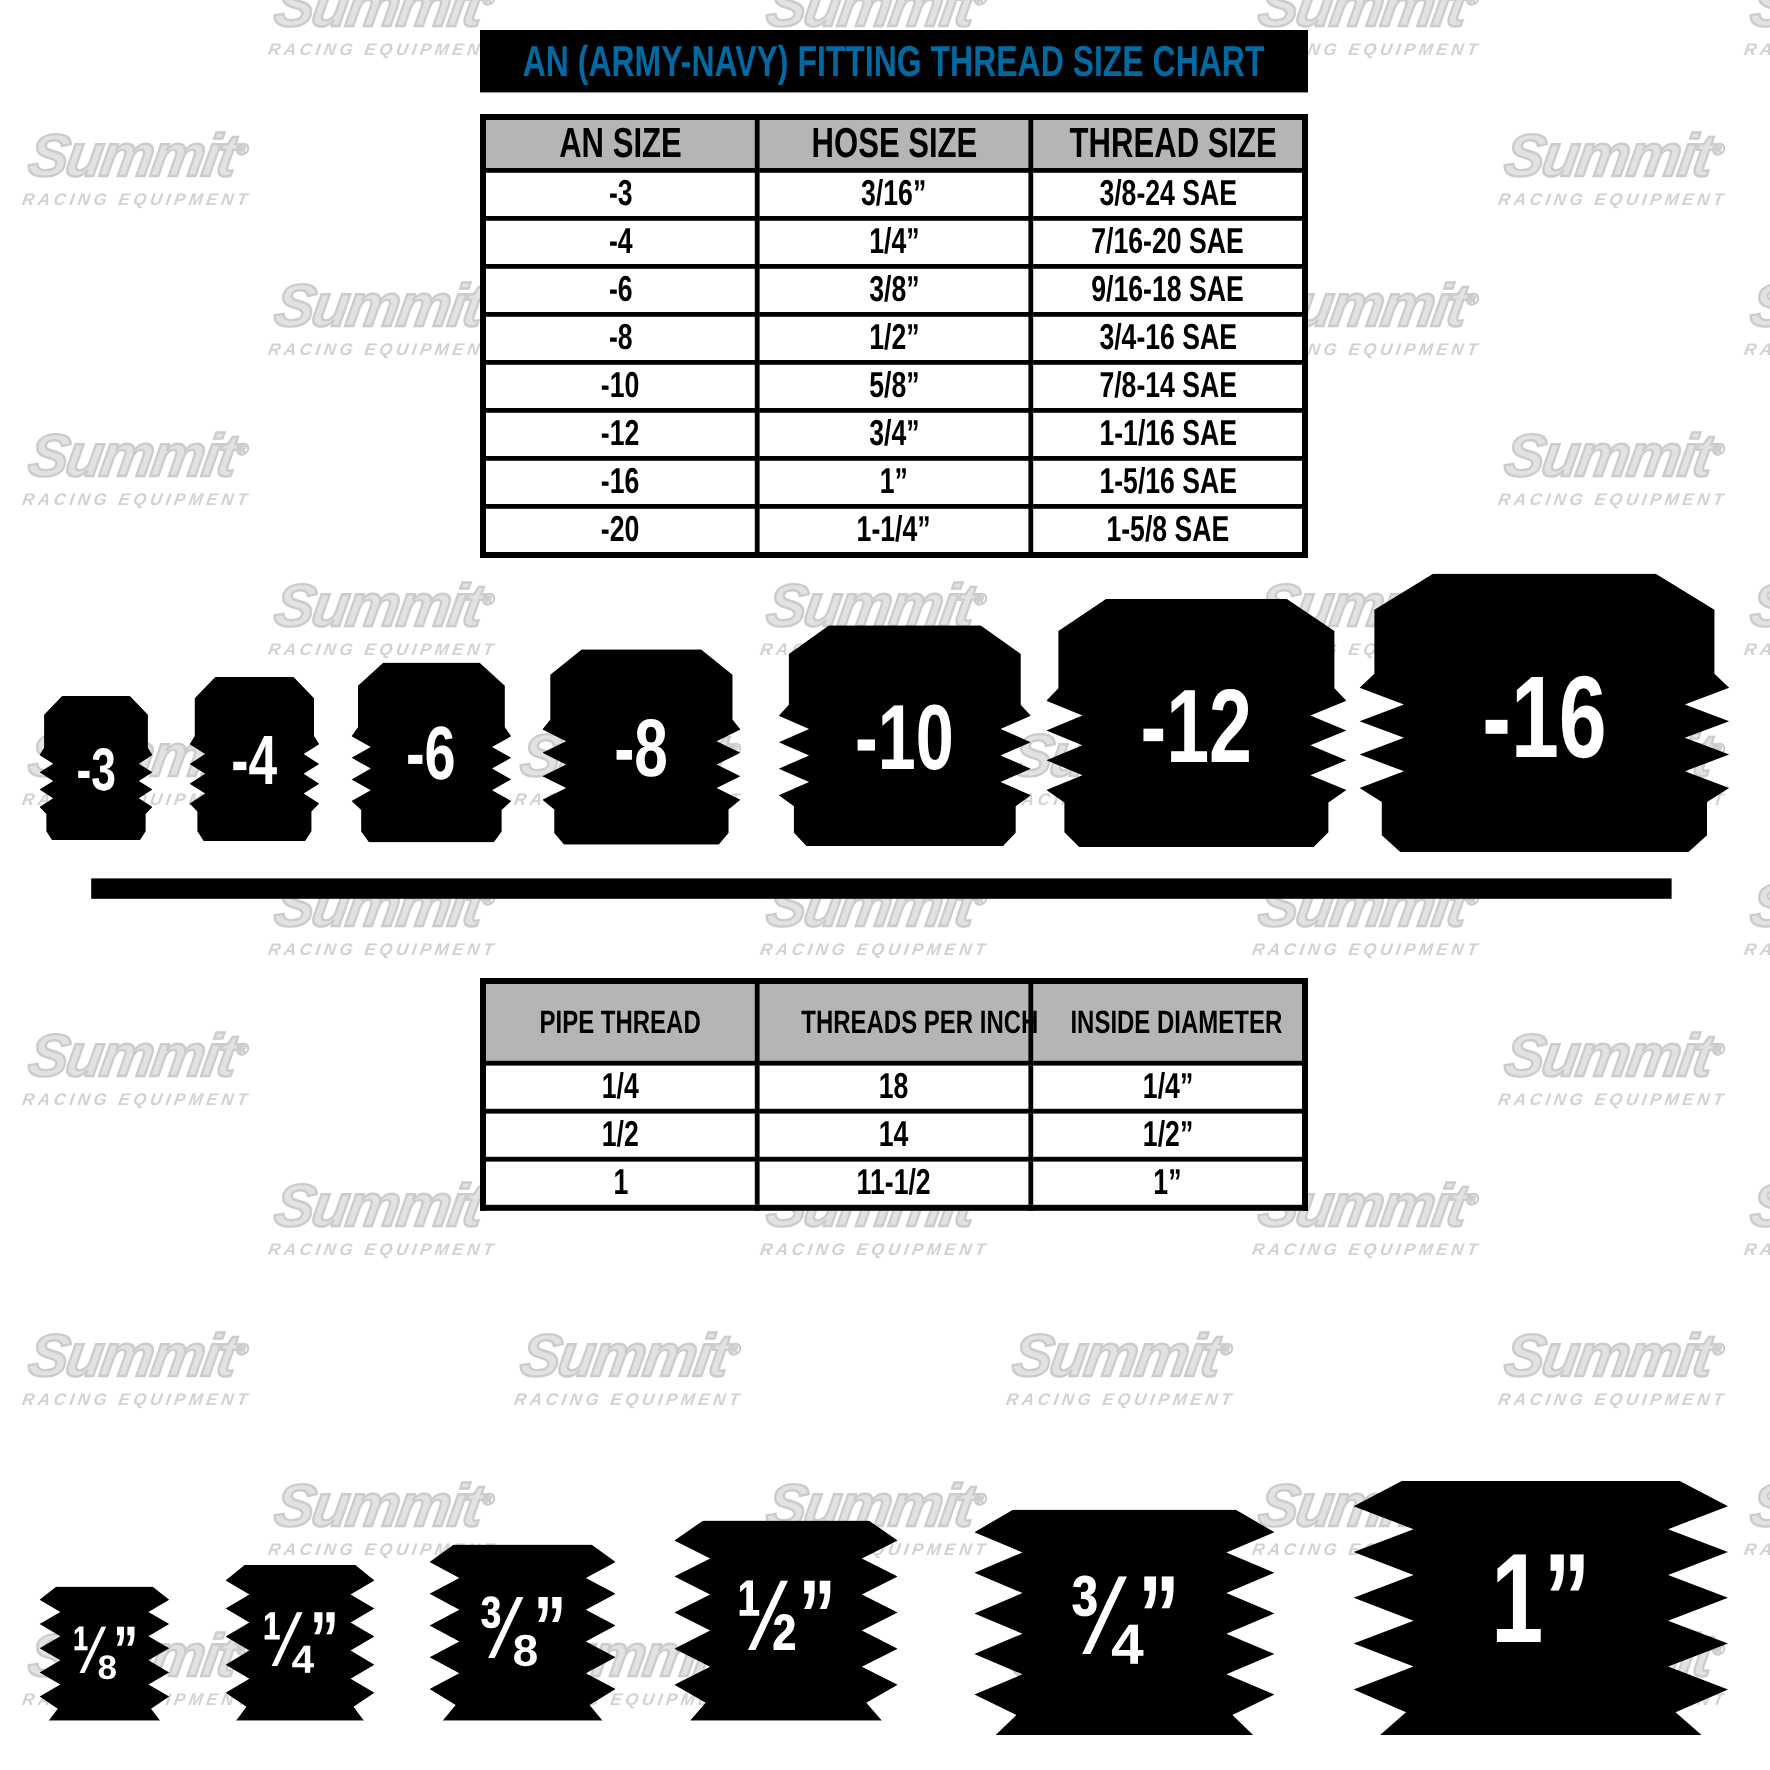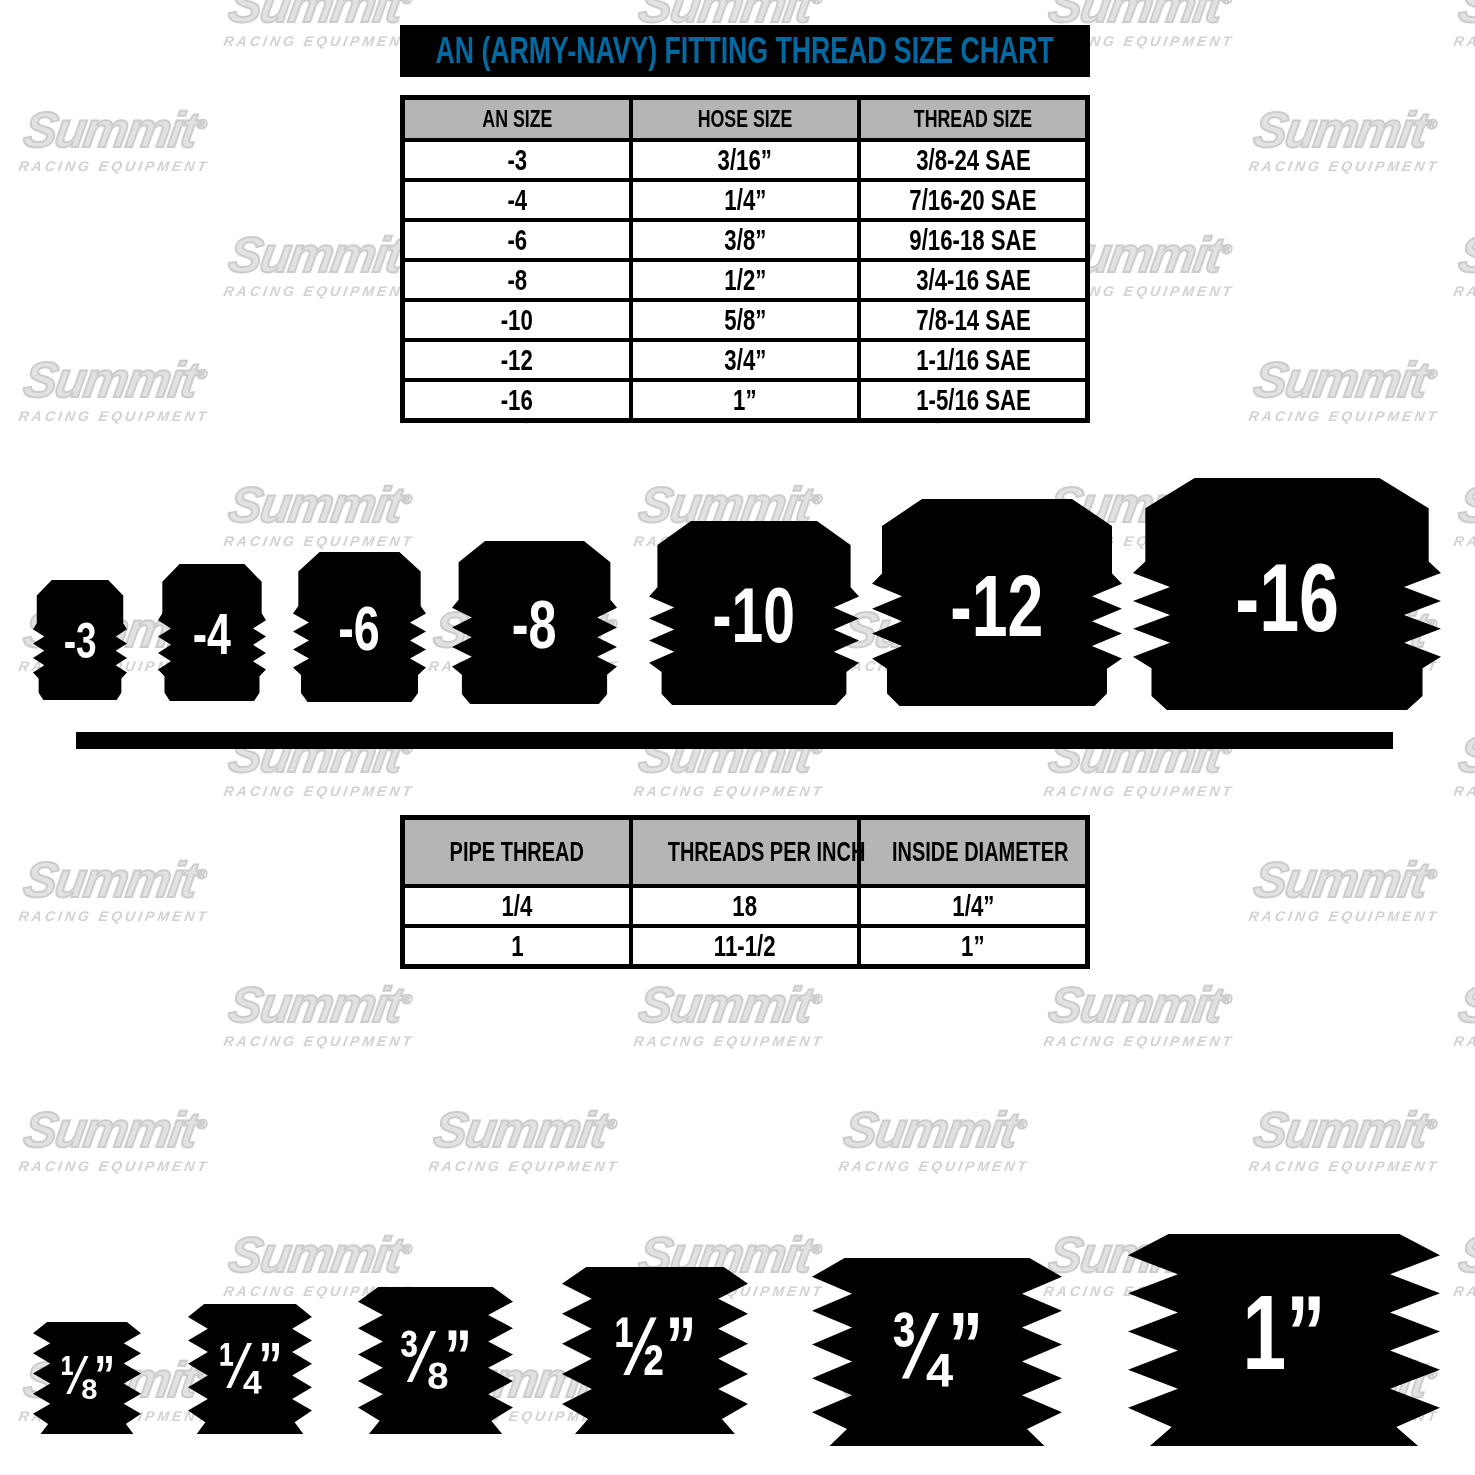--- a/index.html
+++ b/index.html
@@ -21,21 +21,21 @@
 
   
   .sect{position:absolute;left:400px;width:690px;z-index:2;}
   .sect-an{top:25px;}
   .sect-npt{top:815px;}
   .tbl-title{background:#000;color:#0369a1;height:52px;margin-bottom:18px;
     display:flex;align-items:center;justify-content:center;font-size:36px;}
   table.tbl{width:100%;table-layout:fixed;border-collapse:collapse;
     border:5px solid #000;background:#fff;}
   .tbl th,.tbl td{border:4px solid #000;text-align:center;vertical-align:middle;padding:0;}
-  .tbl th{background:#b5b5b5;color:#000;font-size:24px;height:38px;}
+  .tbl th{background:#b5b5b5;color:#000;font-size:35px;height:38px;}
   .sect-npt .tbl th{height:64px;font-size:27px;}
   .tbl td{background:#fff;color:#000;font-size:30px;height:36px;font-weight:700;}
 
   
   .divider{position:absolute;left:76px;top:732px;width:1317px;height:17px;background:#000;z-index:2;}
 
   
   .fit-layer{position:absolute;inset:0;z-index:1;}
   .fitting{position:absolute;background:#000;display:flex;align-items:center;justify-content:center;}
   .fitting.an{clip-path:polygon(20% 0%,80% 0%,96% 13%,96% 36%,100% 41%,88% 47%,100% 53%,
@@ -289,20 +289,25 @@
           <tr>
             <td><span class="cnd">-12</span></td>
             <td><span class="cnd">3/4”</span></td>
             <td><span class="cnd">1-1/16 SAE</span></td>
           </tr>
           <tr>
             <td><span class="cnd">-16</span></td>
             <td><span class="cnd">1”</span></td>
             <td><span class="cnd">1-5/16 SAE</span></td>
           </tr>
+          <tr>
+            <td><span class="cnd">-20</span></td>
+            <td><span class="cnd">1-1/4”</span></td>
+            <td><span class="cnd">1-5/8 SAE</span></td>
+          </tr>
         </tbody>
     </table>
   </section>
 
   <div class="fit-layer">
       <div class="fitting an" style="left: 33px; top: 580px; width: 94px; height: 120px;">
         <span class="fit-label cnd" style="font-size: 50px;">-3</span>
       </div>
       <div class="fitting an" style="left: 158px; top: 564px; width: 108px; height: 137px;">
         <span class="fit-label cnd" style="font-size: 58px;">-4</span>
@@ -335,20 +340,25 @@
           <th><span class="cnd">INSIDE DIAMETER</span></th>
         </tr>
       </thead>
       <tbody>
           <tr>
             <td><span class="cnd">1/4</span></td>
             <td><span class="cnd">18</span></td>
             <td><span class="cnd">1/4”</span></td>
           </tr>
           <tr>
+            <td><span class="cnd">1/2</span></td>
+            <td><span class="cnd">14</span></td>
+            <td><span class="cnd">1/2”</span></td>
+          </tr>
+          <tr>
             <td><span class="cnd">1</span></td>
             <td><span class="cnd">11-1/2</span></td>
             <td><span class="cnd">1”</span></td>
           </tr>
         </tbody>
     </table>
   </section>
 
   <div class="fit-layer">
       <div class="fitting npt" style="left: 33px; top: 1322px; width: 108px; height: 112px;">

